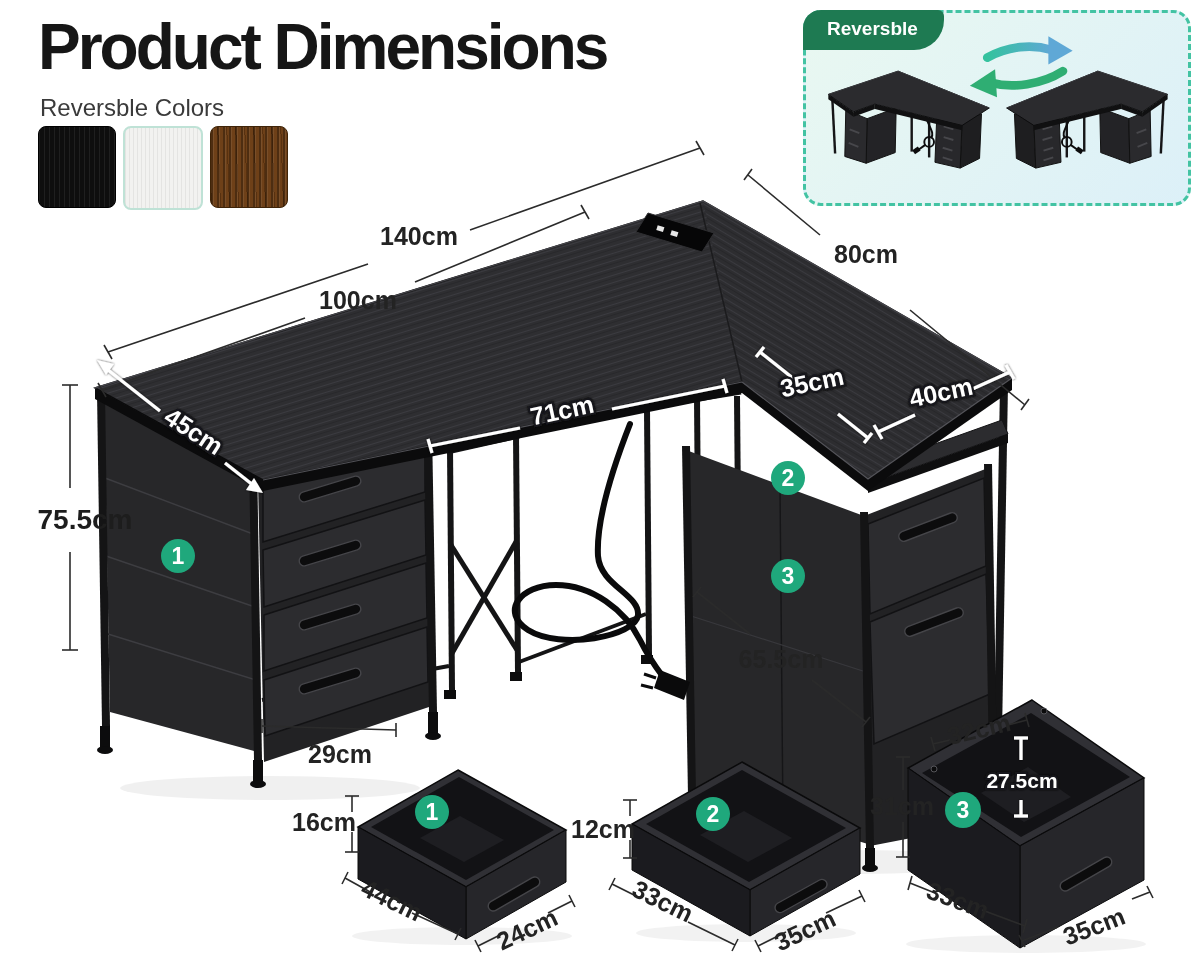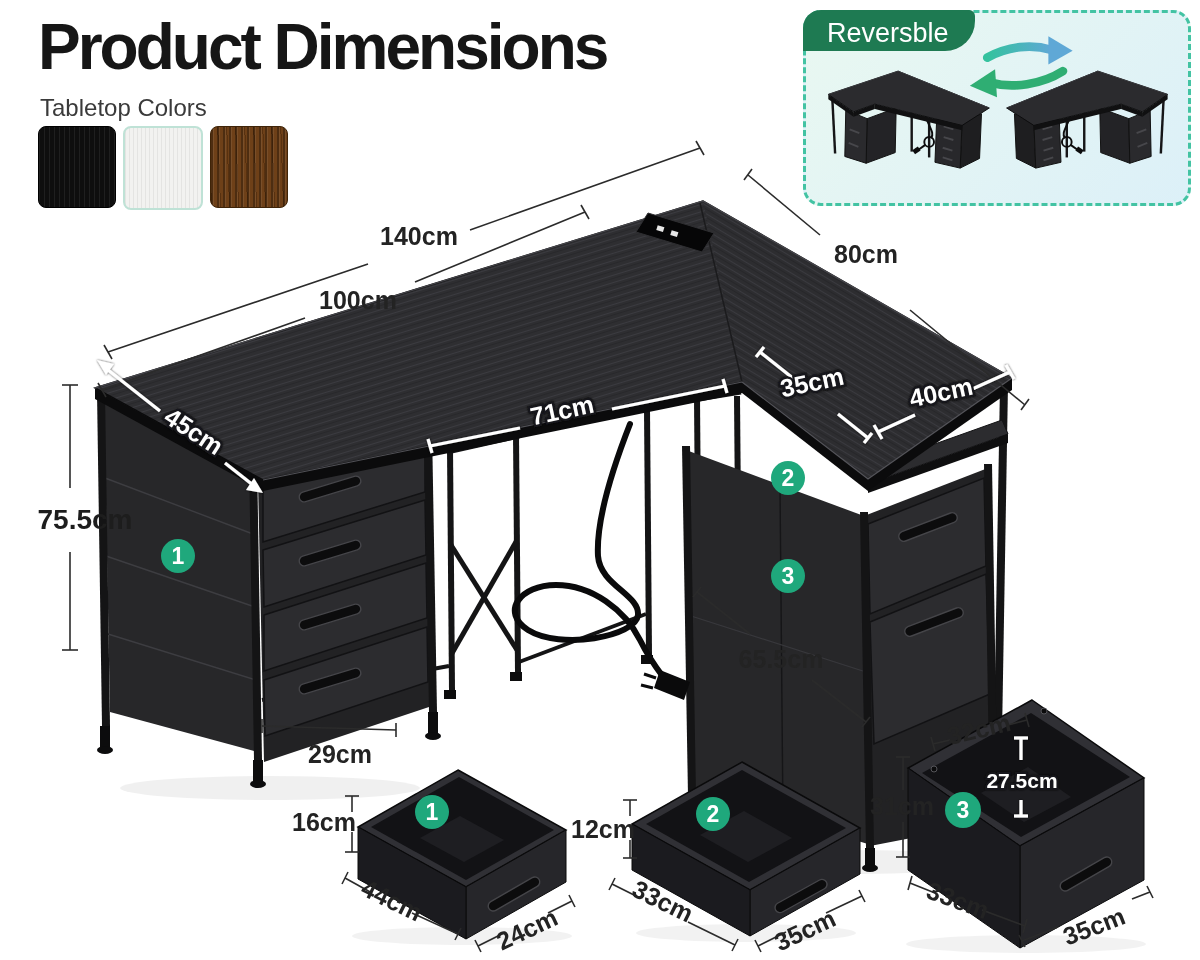--- a/index.html
+++ b/index.html
@@ -14,21 +14,21 @@
     background-image:repeating-linear-gradient(90deg,rgba(255,255,255,.07) 0 1px,transparent 1px 5px);}
   .swatch.white{background:#f2f2f0;border:2px solid #bfe2d6;
     background-image:repeating-linear-gradient(90deg,rgba(0,0,0,.06) 0 1px,transparent 1px 4px);}
   .swatch.brown{background:#6e4018;border:1px solid #3f2408;
     background-image:repeating-linear-gradient(90deg,rgba(0,0,0,.30) 0 2px,rgba(255,255,255,.08) 2px 3px,transparent 3px 6px),
                      repeating-linear-gradient(88deg,rgba(60,30,5,.45) 0 1px,transparent 1px 9px);}
   .rev-panel{position:absolute;left:803px;top:10px;width:388px;height:196px;
     background:linear-gradient(135deg,#e9f8f1,#dcf0f8);
     border:3px dashed #43c3a3;border-radius:18px;box-sizing:border-box;}
   .rev-badge{position:absolute;left:-3px;top:-3px;background:#1e7a52;color:#fff;
-    font-size:27px;font-weight:normal;padding:8px 26px 2px 24px;
+    font-size:19px;font-weight:bold;padding:8px 26px 10px 24px;
     border-radius:18px 6px 30px 0;z-index:2;}
   .rev-art{position:absolute;left:0;top:0;width:100%;height:100%;}
   .diagram{position:absolute;left:0;top:0;}
   .dim-line{stroke:#2b2b2b;stroke-width:1.6;fill:none;}
   .dim-tick{stroke:#2b2b2b;stroke-width:1.6;}
   .dim-label{font-size:25px;font-weight:bold;fill:#232323;text-anchor:middle;}
   .dim-label-lg{font-size:28px;font-weight:bold;fill:#1d1d1d;text-anchor:middle;}
   .wdim{stroke:#ffffff;stroke-width:3.2;fill:none;}
   .wdim-label{font-size:25px;font-weight:bold;fill:#ffffff;text-anchor:middle;
     paint-order:stroke;stroke:#17171a;stroke-width:4.5px;}
@@ -41,21 +41,21 @@
   .drawer-face{fill:#2c2c2f;stroke:#121214;stroke-width:1.5;}
   .handle{fill:#0c0c0d;stroke:#454549;stroke-width:1.4;}
   .edge-band{fill:#0b0b0c;}
 </style>
 </head>
 <body>
 
 <div class="canvas">
 
   <div class="page-title">Product Dimensions</div>
-  <div class="subtitle">Tabletop Colors</div>
+  <div class="subtitle">Reversble Colors</div>
 
   <div class="swatch-row">
     <div class="swatch black"></div>
     <div class="swatch white"></div>
     <div class="swatch brown"></div>
   </div>
 
   <div class="rev-panel">
     <svg class="rev-art" viewBox="0 0 388 196">
       <defs>

